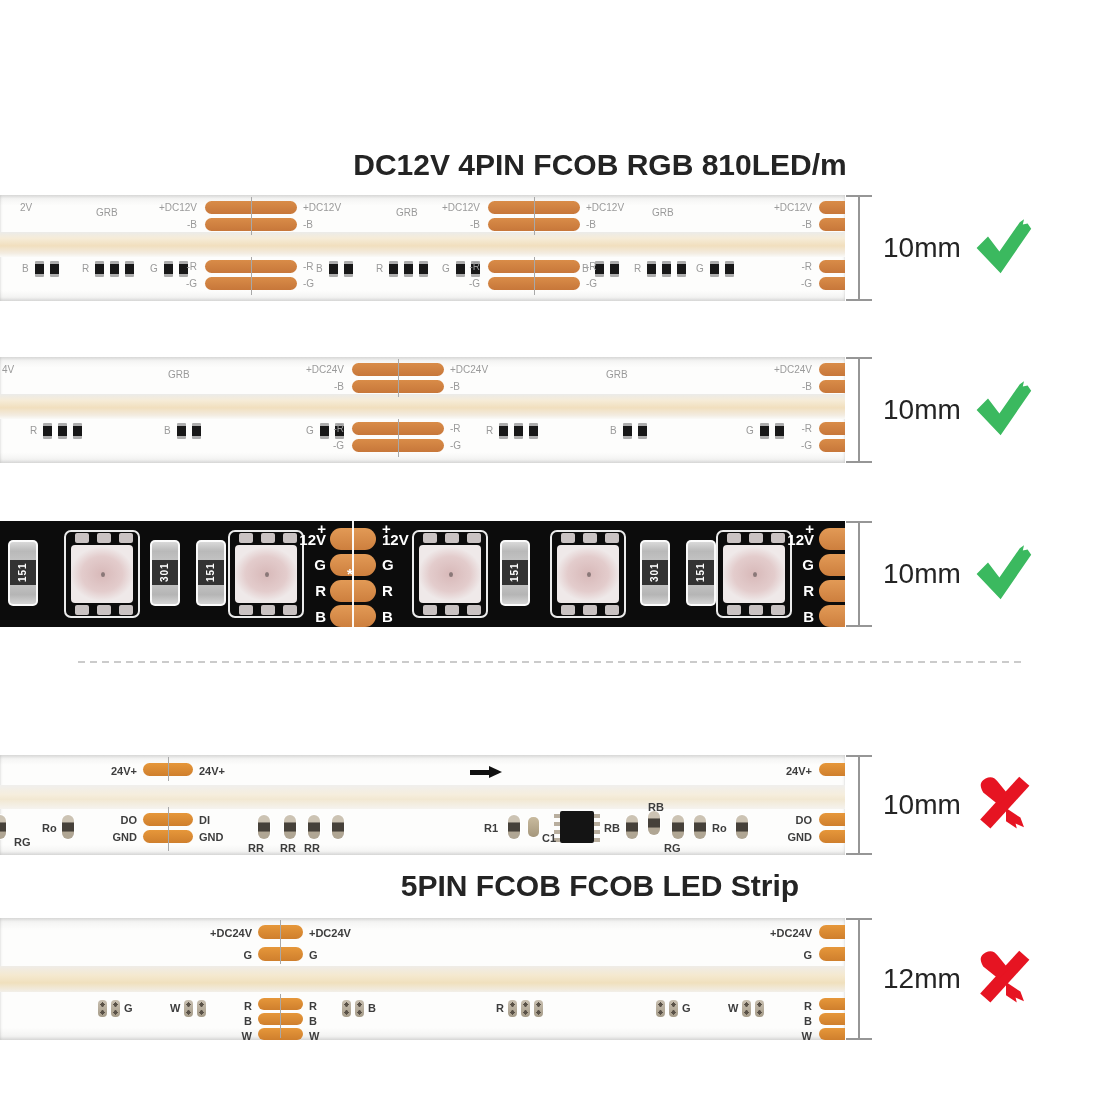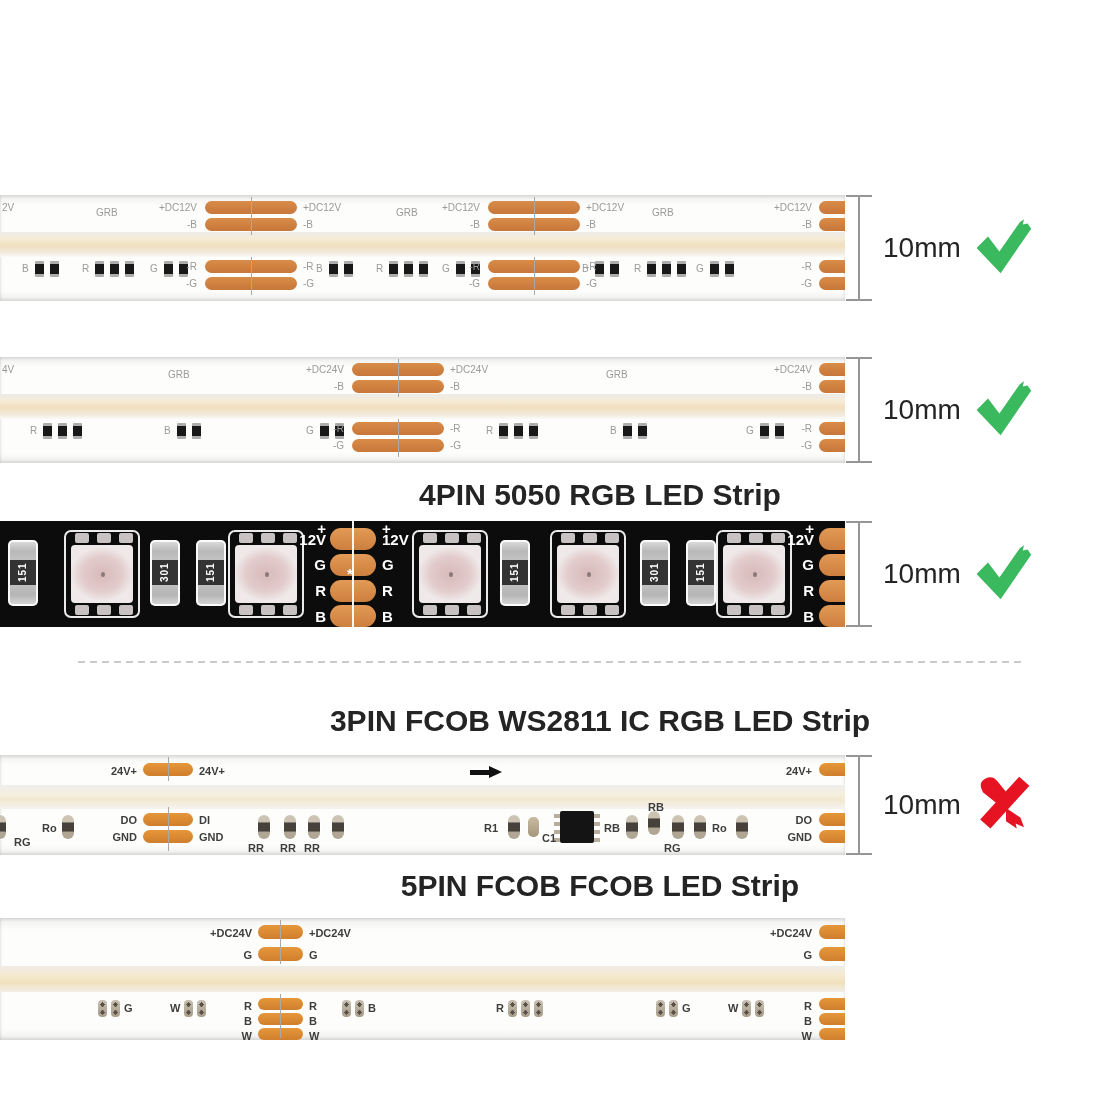--- a/index.html
+++ b/index.html
@@ -51,23 +51,24 @@
   .bracket{width:26px;align-self:stretch;border-top:2px solid #969696;border-bottom:2px solid #969696;background:linear-gradient(#969696,#969696) 50% 0/2px 100% no-repeat;box-sizing:border-box;}
   .mm{font-size:28px;color:#242424;width:78px;}
   .vslot{width:62px;height:60px;}
   .vslot svg{display:block;width:100%;height:100%;}
 </style>
 </head>
 <body>
 
 <div class="page">
 
+  <div class="heading" style="top:148px">DC12V 4PIN FCOB RGB 810LED/m</div>
   <div class="strip strip-light" id="strip-0" style="top:195px;height:106px">
       <div class="band fband" style="top: 37px; height: 25px;"></div>
-      <div class="sl" style="left: 2px; top: 8px;">2V</div>
+      <div class="sl" style="left: 20px; top: 8px;">2V</div>
       <div class="sl" style="left: 96px; top: 13px;">GRB</div>
       <div class="sl" style="left: 396px; top: 13px;">GRB</div>
       <div class="sl" style="left: 652px; top: 13px;">GRB</div>
       <div class="cut" style="left: 251px; top: 2px; height: 38px;"></div>
       <div class="cut" style="left: 251px; top: 62px; height: 38px;"></div>
       <div class="sl ra" style="left: 133px; top: 8px; width: 64px;">+DC12V</div>
       <div class="pad" style="left: 205px; top: 6px;"></div>
       <div class="sl" style="left: 303px; top: 8px;">+DC12V</div>
       <div class="sl ra" style="left: 133px; top: 25px; width: 64px;">-B</div>
       <div class="pad" style="left: 205px; top: 23px;"></div>
@@ -222,21 +223,20 @@
   <div class="measure" style="top:357px;height:106px">
     <div class="bracket"></div>
     <div class="mm">10mm</div>
     <div class="vslot" id="verdict-1">
         <svg viewBox="0 0 100 100" fill="#3bb95f" xmlns="http://www.w3.org/2000/svg">
           <polygon points="6,50 25,31 44,56 78,7 85,2 83,11 91,9 97,18 46,92"></polygon>
         </svg>
       </div>
   </div>
 
-  <div class="heading" style="top:478px">4PIN 5050 RGB LED Strip</div>
   <div class="strip strip-dark" id="strip-2" style="top:521px;height:106px">
       <div class="mod" style="left: 64px; top: 9px;">
         <div class="mleg" style="left: 9px; top: 1px;"></div>
         <div class="mleg" style="left: 9px; bottom: 1px;"></div>
         <div class="mleg" style="left: 31px; top: 1px;"></div>
         <div class="mleg" style="left: 31px; bottom: 1px;"></div>
         <div class="mleg" style="left: 53px; top: 1px;"></div>
         <div class="mleg" style="left: 53px; bottom: 1px;"></div>
         <div class="mbody"></div>
         <div class="mdot"></div>
@@ -336,21 +336,20 @@
     <div class="mm">10mm</div>
     <div class="vslot" id="verdict-2">
         <svg viewBox="0 0 100 100" fill="#3bb95f" xmlns="http://www.w3.org/2000/svg">
           <polygon points="6,50 25,31 44,56 78,7 85,2 83,11 91,9 97,18 46,92"></polygon>
         </svg>
       </div>
   </div>
 
   <div class="divider"></div>
 
-  <div class="heading" style="top:704px">3PIN FCOB WS2811 IC RGB LED Strip</div>
   <div class="strip strip-light" id="strip-3" style="top:755px;height:100px">
       <div class="band f4band" style="top: 30px; height: 24px;"></div>
       <div class="cut" style="left: 168px; top: 2px; height: 24px;"></div>
       <div class="cut" style="left: 168px; top: 52px; height: 44px;"></div>
       <div class="dl ra" style="left: 83px; top: 11px; width: 54px;">24V+</div>
       <div class="pad4" style="left: 143px; top: 8px; width: 50px;"></div>
       <div class="dl" style="left: 199px; top: 11px;">24V+</div>
       <div class="arrow" style="left: 470px; top: 11px;">
         <div class="ashaft"></div>
         <div class="ahead"></div>
@@ -470,13 +469,24 @@
         <div class="part5"></div>
         <div class="part5"></div>
         <div class="dlf">G</div>
       </div>
       <div class="cgrp" style="left: 728px; top: 82px; gap: 4px;">
         <div class="dlf">W</div>
         <div class="part5"></div>
         <div class="part5"></div>
       </div>
     </div>
+  <div class="measure" style="top:918px;height:122px">
+    <div class="bracket"></div>
+    <div class="mm">12mm</div>
+    <div class="vslot" id="verdict-4">
+        <svg viewBox="0 0 100 100" fill="#e61422" xmlns="http://www.w3.org/2000/svg">
+          <path d="M77 3 L94 18 L29 89 L12 74 Z"></path>
+          <path d="M17 29 Q7 13 21 6 Q33 0 41 11 L59 33 L43 50 Z"></path>
+          <path d="M55 55 L79 71 L85 87 L71 81 L73 89 L55 77 Z"></path>
+        </svg>
+      </div>
+  </div>
 </div>
 
 </body></html>

